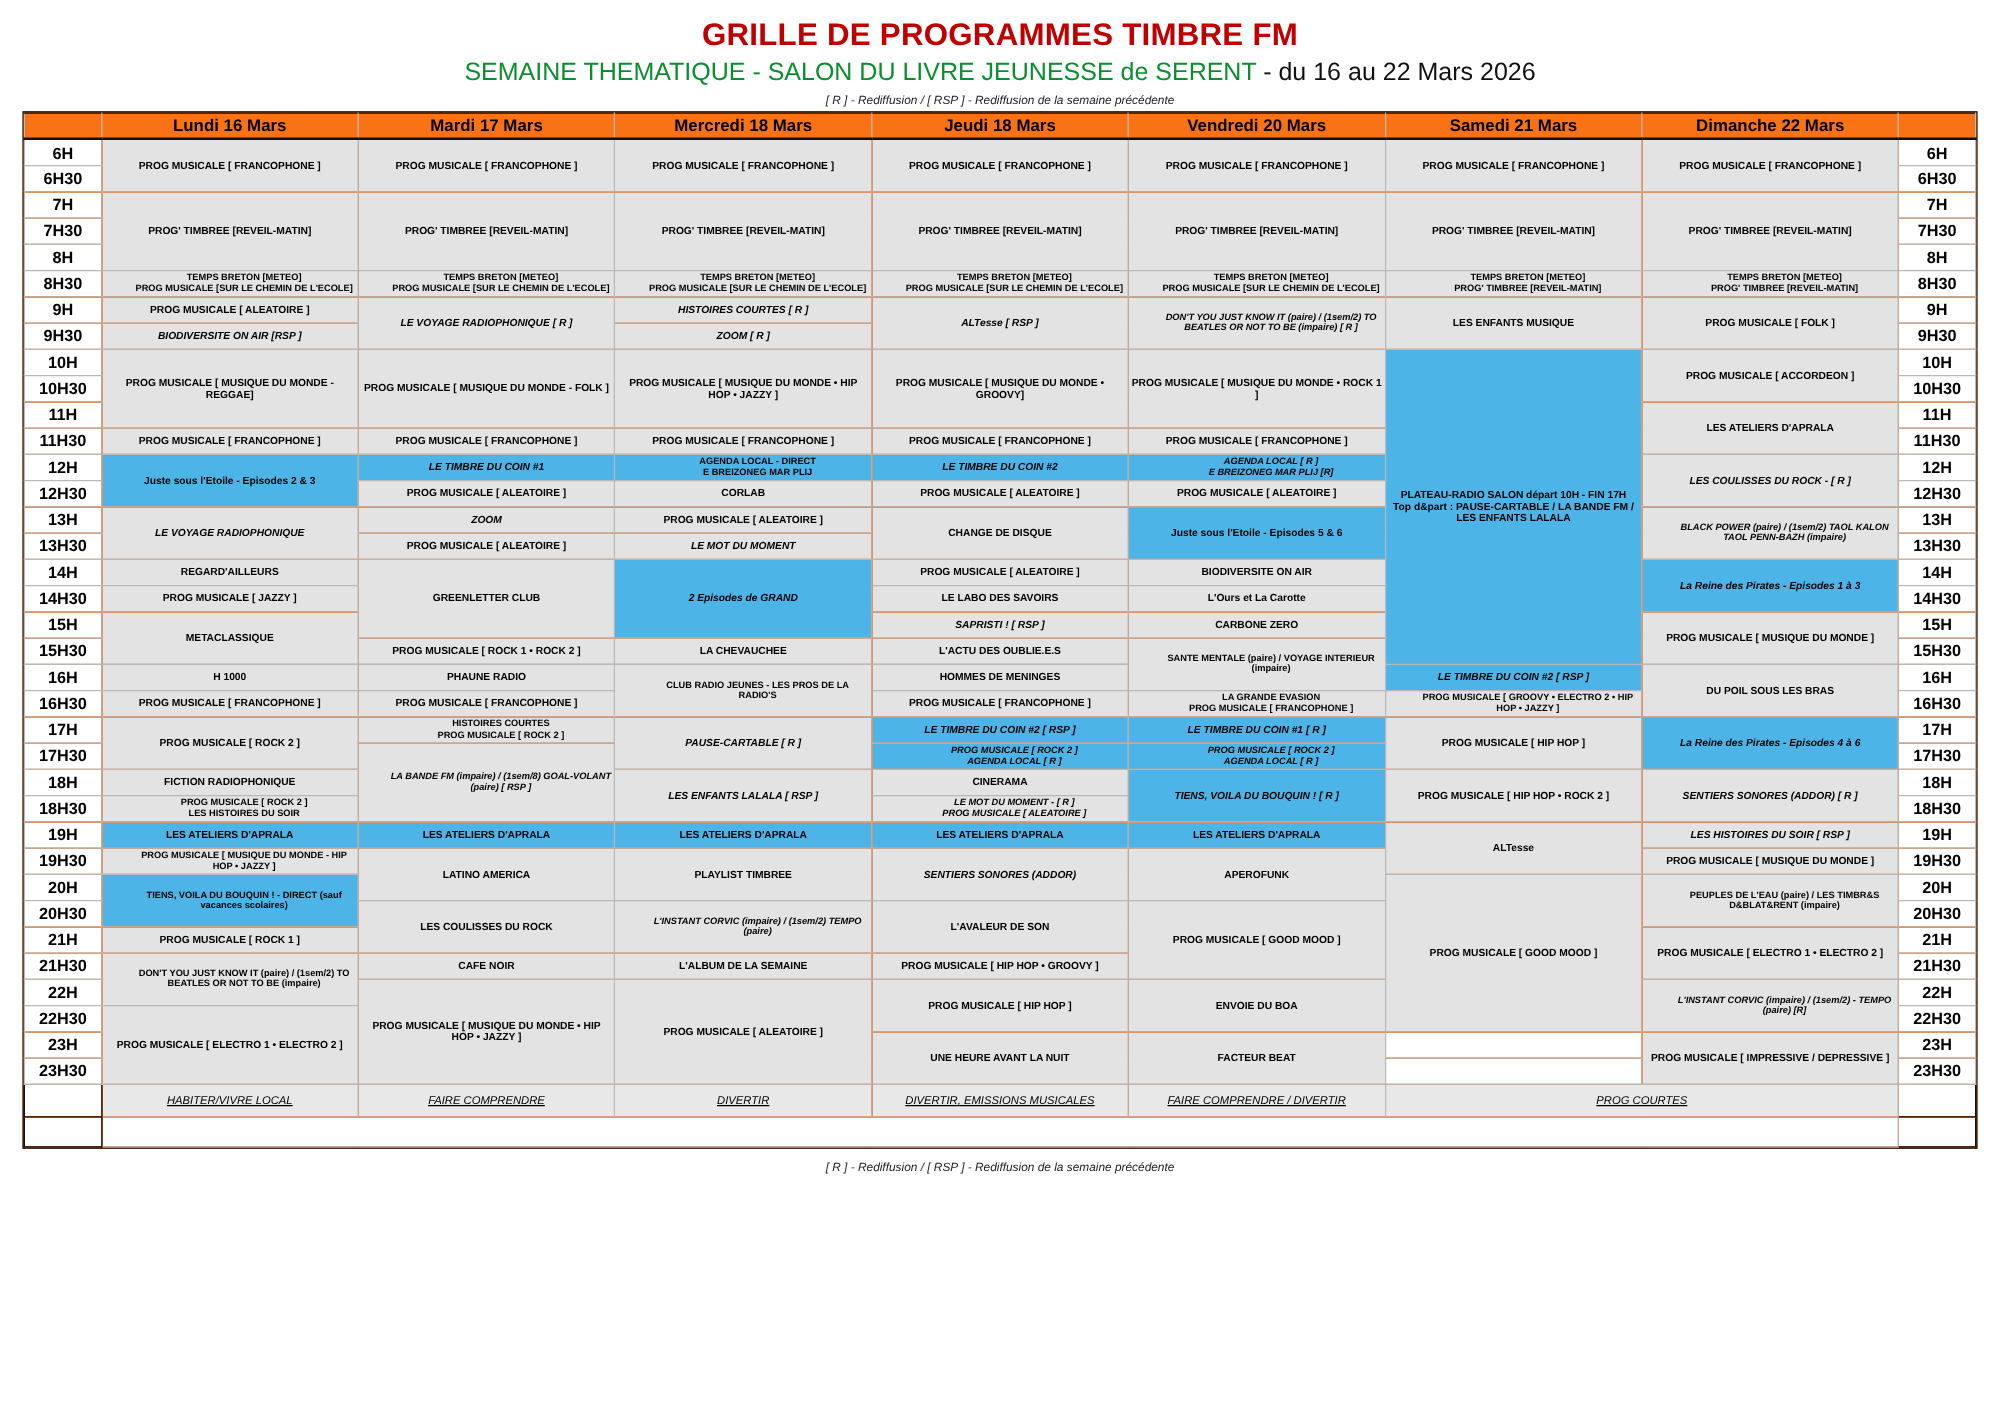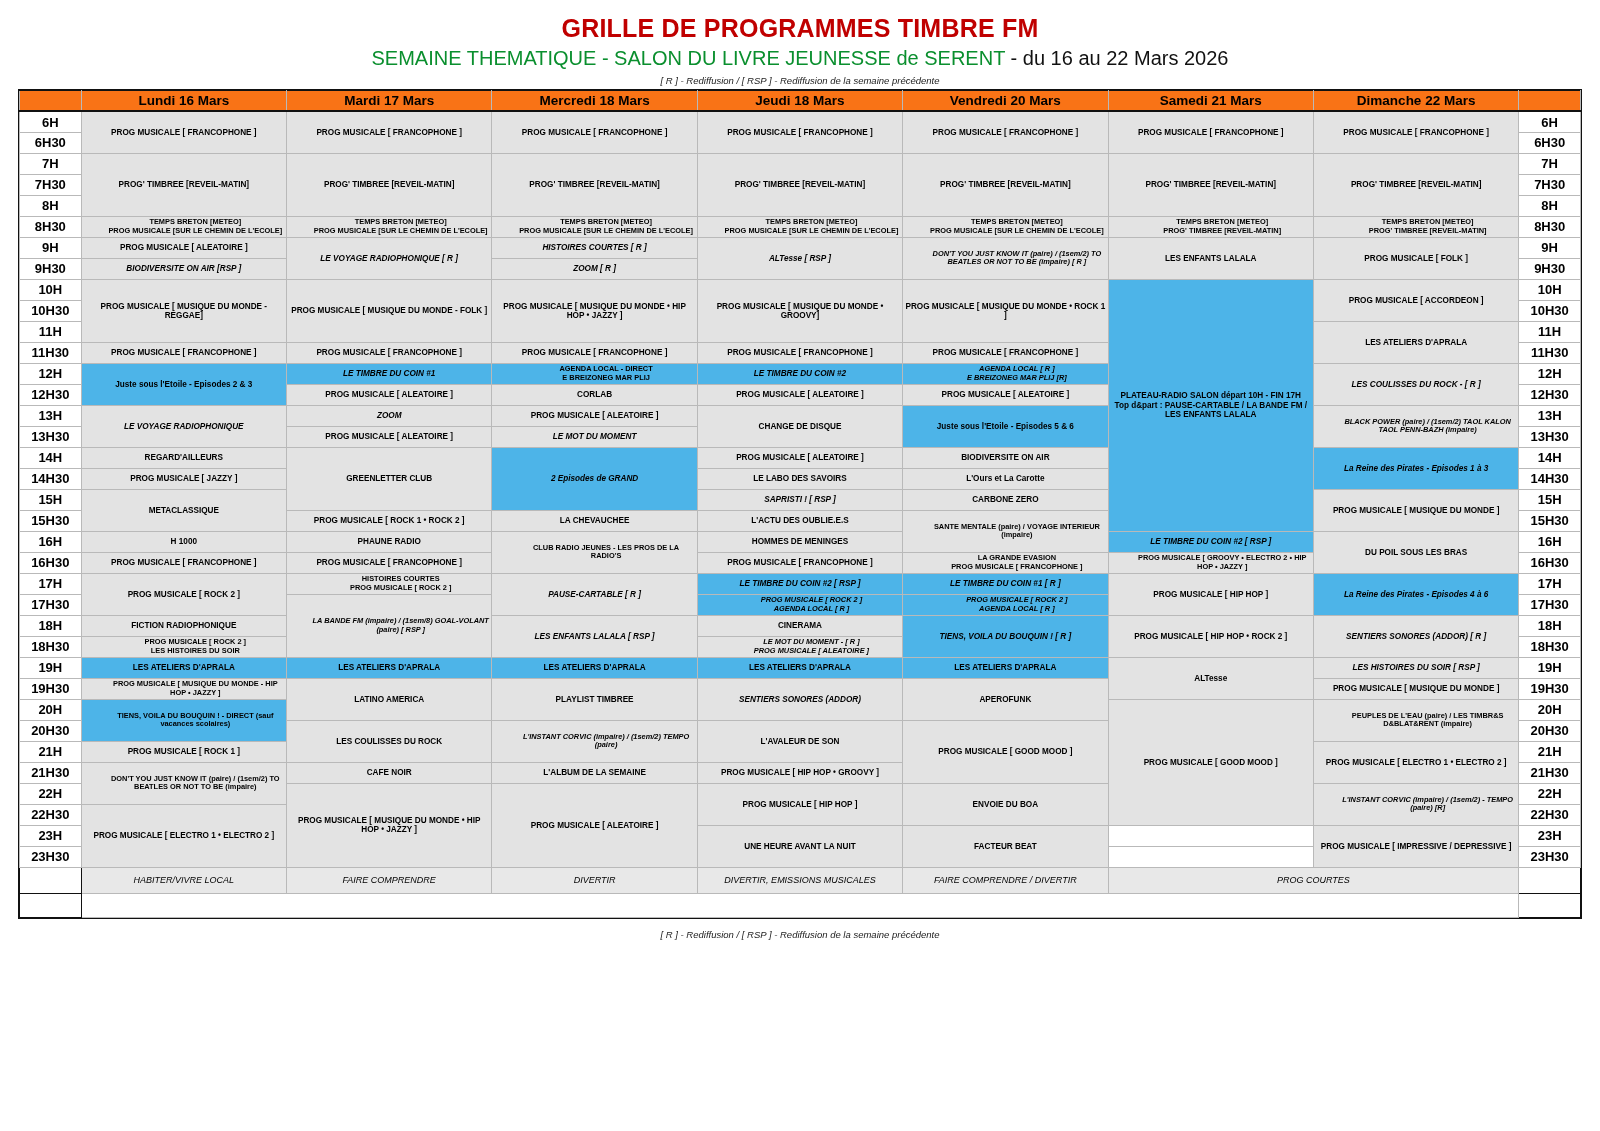--- a/index.html
+++ b/index.html
@@ -78,21 +78,21 @@
   td.slot.blue  { background:#4db4e8; }
   td.slot.ital  { font-style:italic; }
   td.slot.small { font-size:7.4px;padding-left:25px; }
 
   
   .catrow td {
     font-size:9px; font-style:italic; height:26px;
     background:#e8e8e8; border:1px solid #b9b9b9;
   }
   .catrow td.endcap { background:#fff; border-color:#111; }
-  .thick-top td { border-top:3px solid #111; }
+  .thick-top td { border-top:3px solid #111;text-decoration:underline; }
 
   .blankrow td { height:24px; background:#fff; border:1px solid #b9b9b9; }
   .blankrow td.endcap { border-color:#111; }
 </style>
 </head>
 <body>
 
 <div class="page">
 
   <div class="title-block">
@@ -176,21 +176,21 @@
             <td class="slot grey small" rowspan="1">TEMPS BRETON [METEO]<br>PROG' TIMBREE [REVEIL-MATIN]</td>
             <td class="hourcell">8H30</td>
           </tr>
           <tr>
             <td class="hourcell">9H</td>
             <td class="slot grey" rowspan="1">PROG MUSICALE [ ALEATOIRE ]</td>
             <td class="slot grey ital" rowspan="2">LE VOYAGE RADIOPHONIQUE [ R ]</td>
             <td class="slot grey ital" rowspan="1">HISTOIRES COURTES [ R ]</td>
             <td class="slot grey ital" rowspan="2">ALTesse [ RSP ]</td>
             <td class="slot grey ital small" rowspan="2">DON'T YOU JUST KNOW IT (paire) /  (1sem/2) TO BEATLES OR NOT TO BE (impaire) [ R ]</td>
-            <td class="slot grey" rowspan="2">LES ENFANTS LALALA</td>
+            <td class="slot grey" rowspan="2">LES ENFANTS MUSIQUE</td>
             <td class="slot grey" rowspan="2">PROG MUSICALE [ FOLK ]</td>
             <td class="hourcell">9H</td>
           </tr>
           <tr>
             <td class="hourcell">9H30</td>
             <td class="slot grey ital" rowspan="1">BIODIVERSITE ON AIR [RSP ]</td>
             <td class="slot grey ital" rowspan="1">ZOOM [ R ]</td>
             <td class="hourcell">9H30</td>
           </tr>
           <tr>

